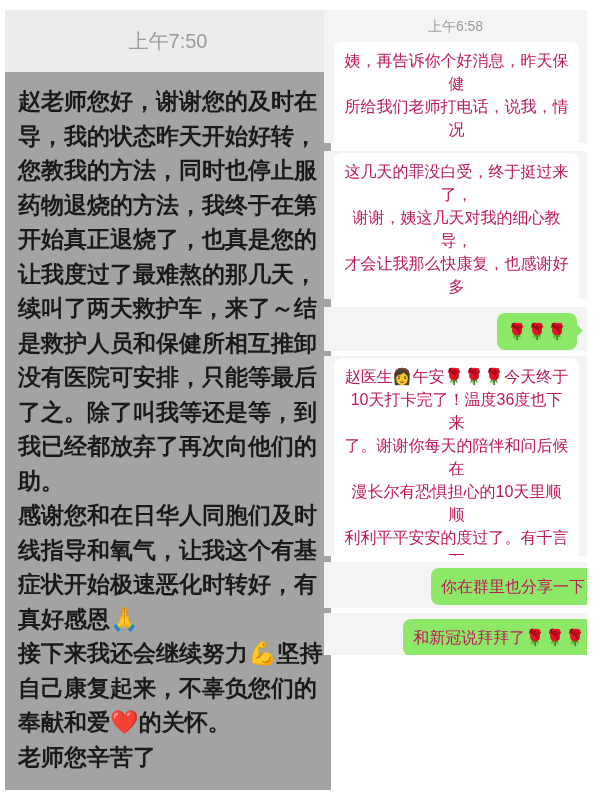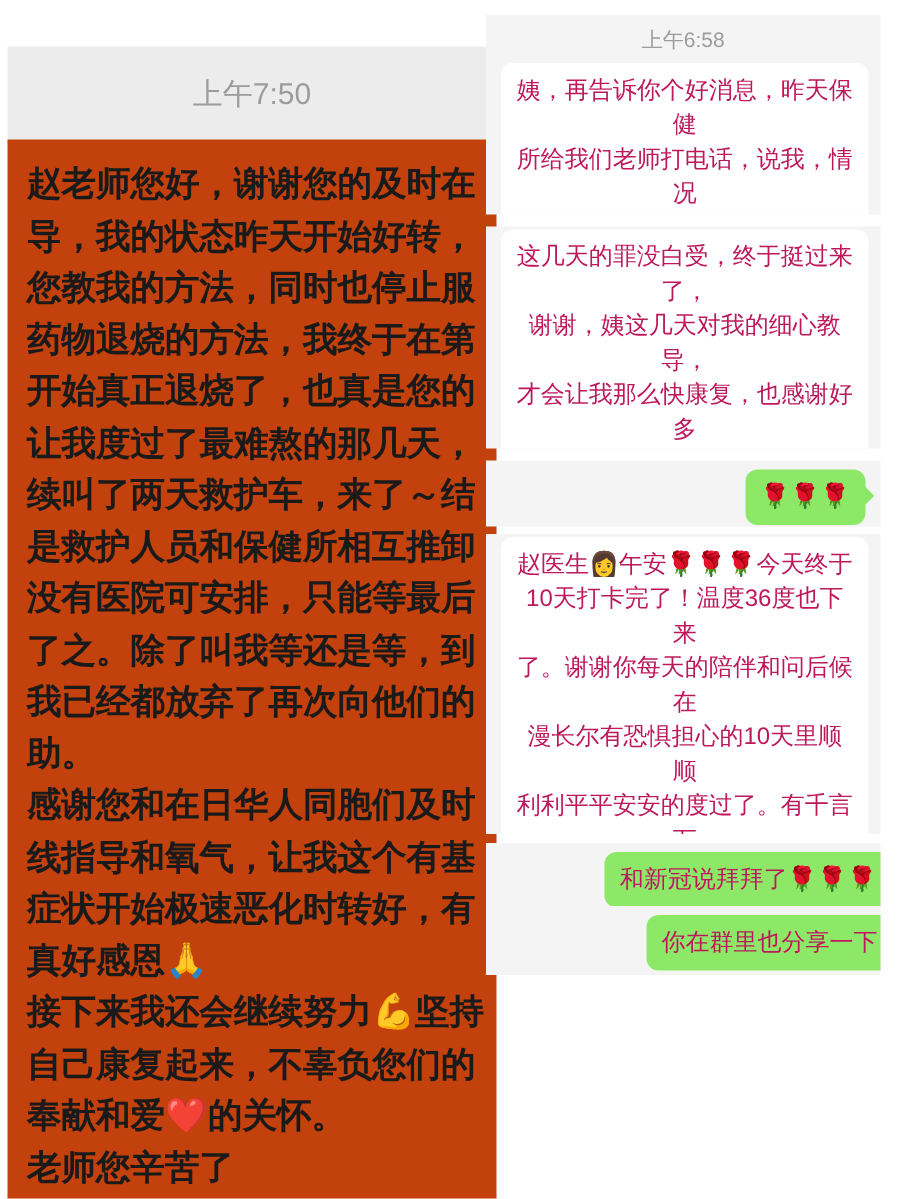--- a/index.html
+++ b/index.html
@@ -5,24 +5,24 @@
   html,body{margin:0;padding:0;}
   body{
     width:600px;height:799px;background:#ffffff;overflow:hidden;
     font-family:"Liberation Sans","DejaVu Sans",sans-serif;
     position:relative;
   }
   .panel{position:absolute;top:10px;}
   
   .panel-left{left:5px;width:326px;height:780px;background:#ffffff;}
   .lp-timebar{
-    height:62px;background:#ececec;display:flex;align-items:center;justify-content:center;margin-top:21px;
+    height:62px;background:#ececec;display:flex;align-items:center;justify-content:center;
   }
   .lp-timebar span{color:#9c9c9c;font-size:20px;}
-  .lp-body{background:#c2410c;overflow:hidden;width:326px;height:718px;}
+  .lp-body{background:#a3a3a3;overflow:hidden;width:326px;height:718px;}
   .lp-text{
     white-space:pre;padding:12px 0 0 13px;
     font-size:23px;font-weight:600;line-height:34.5px;color:#1a1a1a;
   }
   
   .panel-right{left:324px;width:263px;height:782px;display:flex;flex-direction:column;}
   .strip{
     background:#f4f4f4;position:relative;overflow:hidden;flex:none;
   }
   .r-time{
@@ -130,29 +130,29 @@
 了。谢谢你每天的陪伴和问后候在
 漫长尔有恐惧担心的10天里顺顺
 利利平平安安的度过了。有千言万
 语和你说🌹🌹非常非常感谢🙏🙏
 🙏祝赵医生一路平安快乐健康幸
 福🙇🙇🙇</div>
     </div>
   </div>
 
 
+  <div class="strip strip-h">
+    <div class="row-sent">
+      <div class="bubble sent cut">
+        <div class="msg-text">你在群里也分享一下</div>
+      </div>
+    </div>
+  </div>
+
   <div class="strip strip-i">
     <div class="row-sent">
       <div class="bubble sent cut">
         <div class="msg-text">和新冠说拜拜了🌹🌹🌹</div>
       </div>
     </div>
   </div>
 
-  <div class="strip strip-h">
-    <div class="row-sent">
-      <div class="bubble sent cut">
-        <div class="msg-text">你在群里也分享一下</div>
-      </div>
-    </div>
-  </div>
-
 </div>
 
 </body></html>

